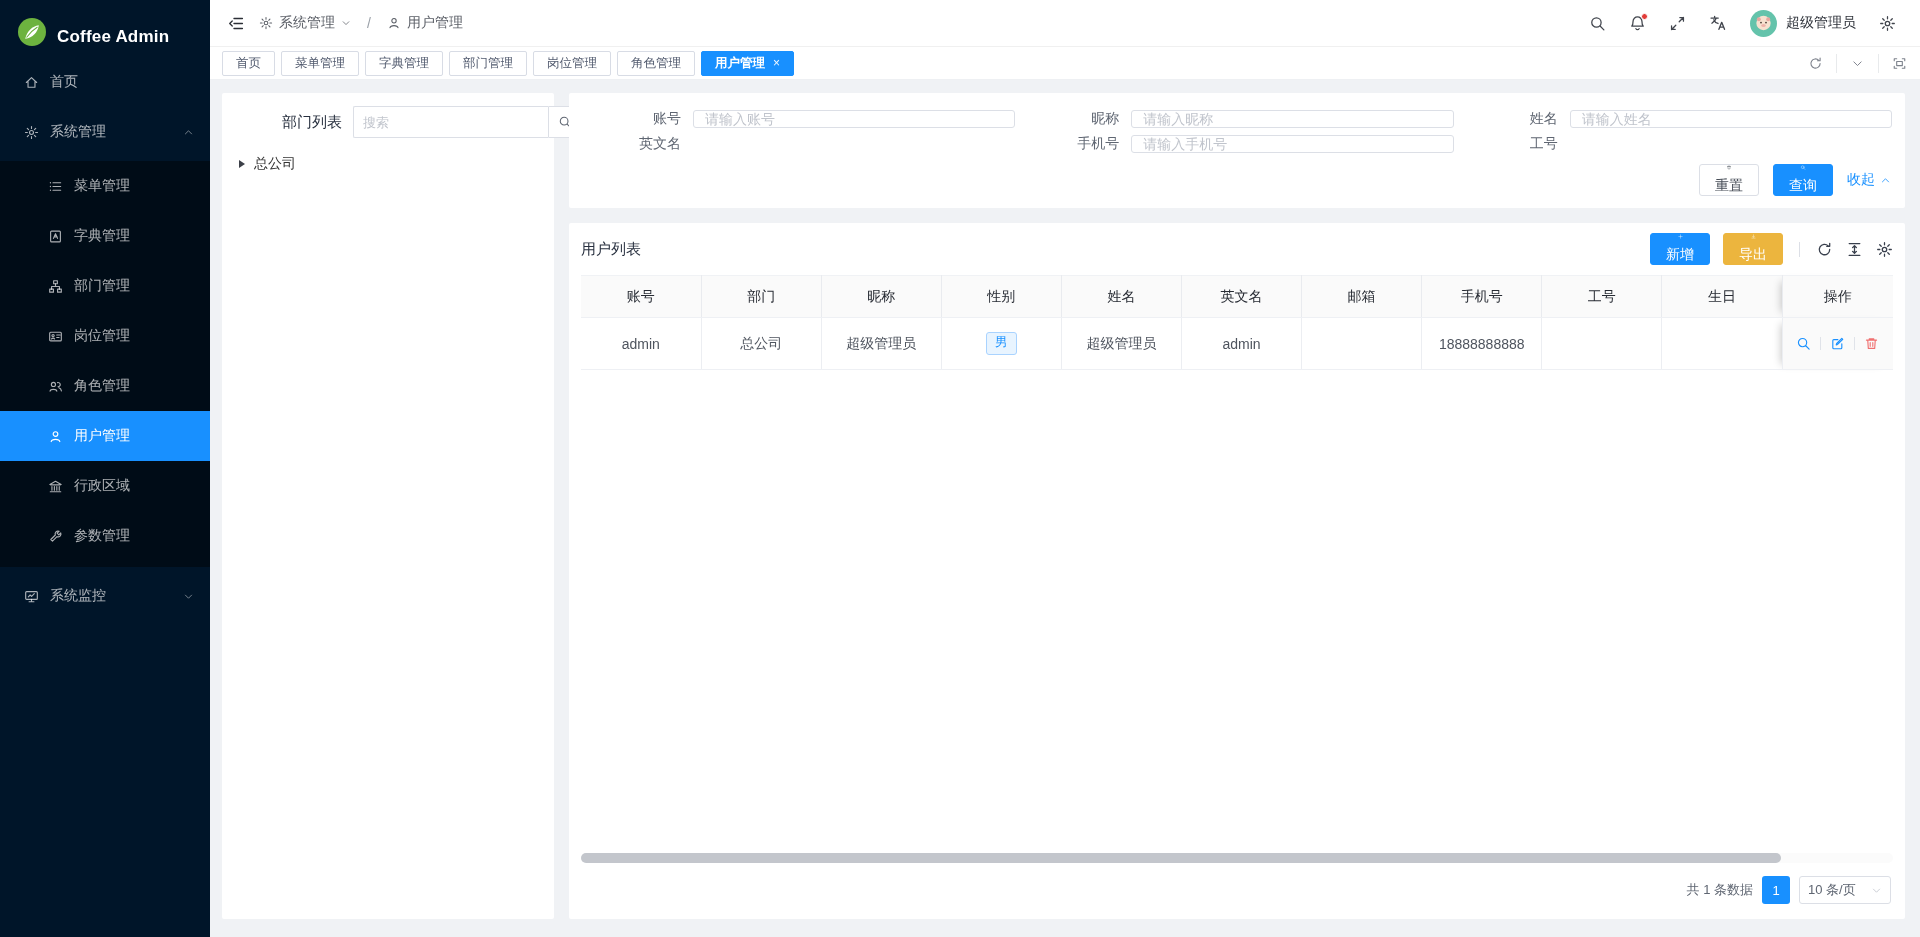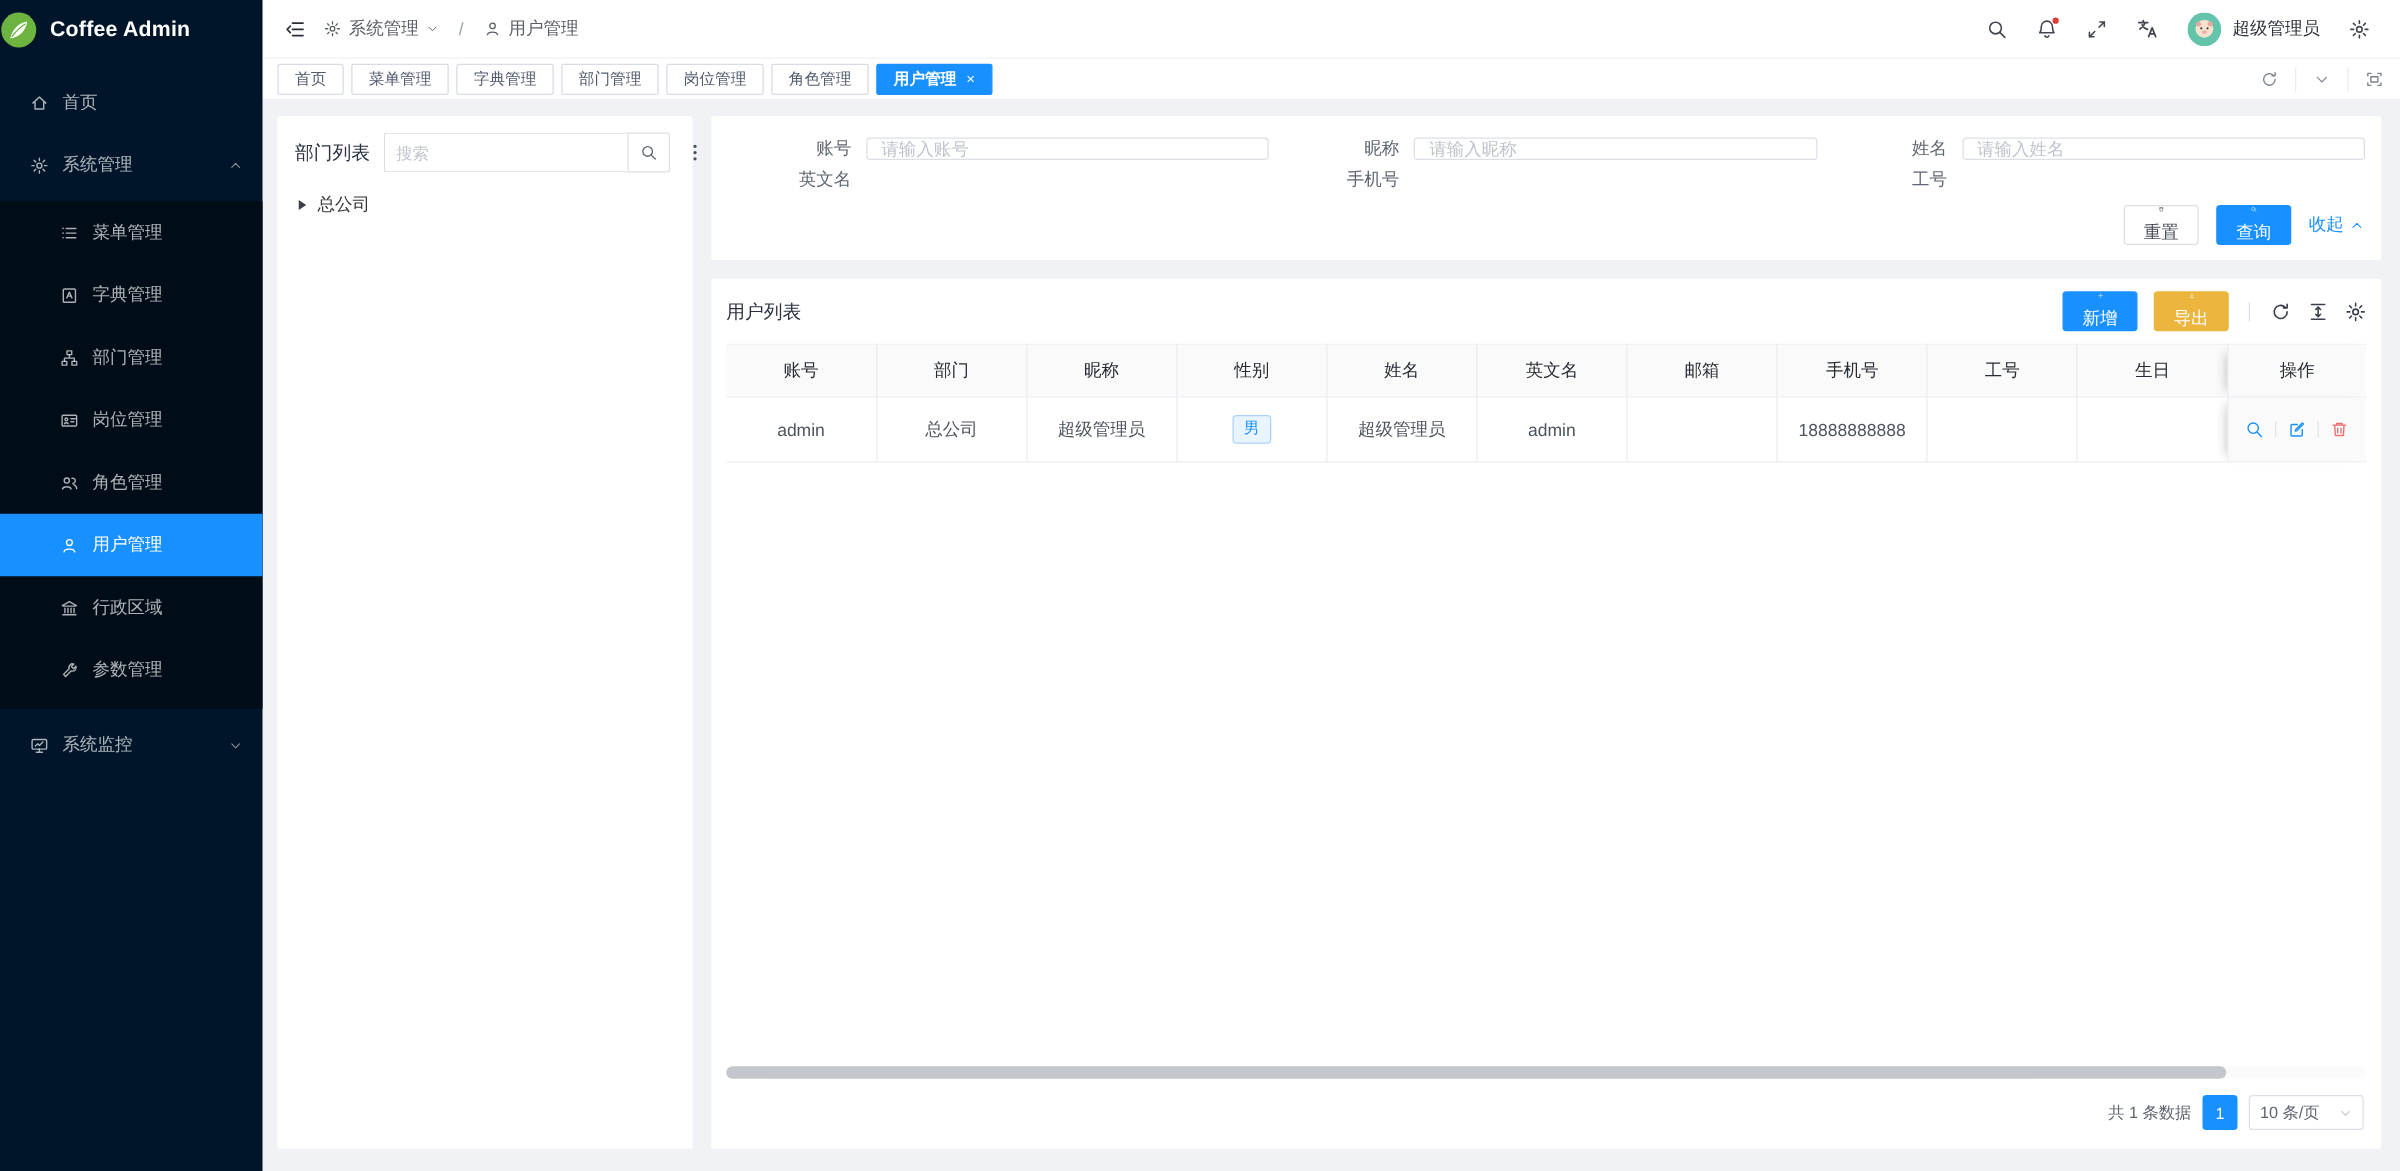--- a/index.html
+++ b/index.html
@@ -8,21 +8,21 @@
     width:1920px; height:937px; position:relative; overflow:hidden;
     background:#f0f2f5;
     font-family:"Liberation Sans","DejaVu Sans",sans-serif;
     -webkit-font-smoothing:antialiased;
   }
   .ic { stroke:currentColor; fill:none; stroke-width:1.2; stroke-linecap:round; stroke-linejoin:round; display:block; }
   .ic.fill { fill:currentColor; stroke:none; }
 
   
   .sidebar { position:absolute; left:0; top:0; width:210px; height:937px; background:#001529; color:rgba(255,255,255,.68); z-index:5; }
-  .logo { height:47px; display:flex; align-items:center; gap:10px; }
+  .logo { height:47px; display:flex; align-items:flex-end; gap:10px; padding-left:17px; }
   .logo-title { color:#fff; font-weight:700; font-size:17px; letter-spacing:.2px; }
   .menu { padding-top:6px; font-size:14px; }
   .menu-item { height:42px; display:flex; align-items:center; gap:11px; padding:0 16px 0 24px; margin-top:8px; cursor:pointer; }
   .menu-item .lbl { flex:1; }
   .menu-item .arrow { color:rgba(255,255,255,.55); }
   .submenu { background:#000c17; margin-top:8px; padding:0 0 6px 0; }
   .submenu .menu-item { padding-left:48px; margin-top:0; height:50px; }
   .submenu .menu-item.active { background:#1890ff; color:#fff; }
 
   
@@ -46,21 +46,21 @@
   .tab .close { font-size:12px; font-weight:400; opacity:.95; }
   .tab-controls { margin-left:auto; display:flex; align-items:center; height:100%; color:#7d828c; }
   .tab-ctrl { width:42px; height:19px; display:flex; align-items:center; justify-content:center; border-left:1px solid #e8eaec; cursor:pointer; }
   .tab-ctrl:first-child { border-left:none; }
 
   
   .content { position:absolute; left:210px; top:80px; right:0; bottom:0; padding:13px 15px 18px 12px; display:flex; gap:15px; background:#f0f2f5; }
 
   
   .dept-card { width:332px; flex:none; background:#fff; border-radius:2px; padding:13px 14px; }
-  .dept-head { display:flex; align-items:center; gap:11px; }
+  .dept-head { display:flex; align-items:center; gap:11px;margin-left:46px; }
   .dept-title { font-size:15px; color:#28303f; white-space:nowrap; }
   .search-group { display:flex; flex:1; }
   .search-group input { flex:1; min-width:0; height:32px; border:1px solid #dcdfe6; border-right:none; border-radius:2px 0 0 2px; padding:0 9px; font-size:13px; color:#333; outline:none; }
   input::placeholder { color:#c0c4cc; }
   .search-btn { width:34px; height:32px; border:1px solid #dcdfe6; border-radius:0 2px 2px 0; background:#fff; color:#5f6672; display:flex; align-items:center; justify-content:center; cursor:pointer; }
   .more-btn { color:#4a4f59; display:flex; cursor:pointer; padding:2px; }
   .tree-row { margin-top:17px; display:flex; align-items:center; gap:9px; font-size:14px; color:#333; padding-left:3px; cursor:pointer; }
   .caret-right { width:0; height:0; border-left:6px solid #3c4048; border-top:4.5px solid transparent; border-bottom:4.5px solid transparent; }
 
   
@@ -366,20 +366,21 @@
         </div>
         <div class="form-item">
           <label>姓名</label>
           <input type="text" placeholder="请输入姓名" style="">
         </div>
         <div class="form-item">
           <label>英文名</label>
         </div>
         <div class="form-item">
           <label>手机号</label>
+          <input type="text" placeholder="请输入手机号" style="">
         </div>
         <div class="form-item">
           <label>工号</label>
         </div>
       </div>
       <div class="form-actions">
         <button class="btn plain">
           <svg class="ic" width="14" height="14" viewBox="0 0 16 16">
               <path d="M3 4.5h10M5.8 4.5V3h4.4v1.5M4.3 4.5l.6 8h6.2l.6-8"></path>
             </svg>

